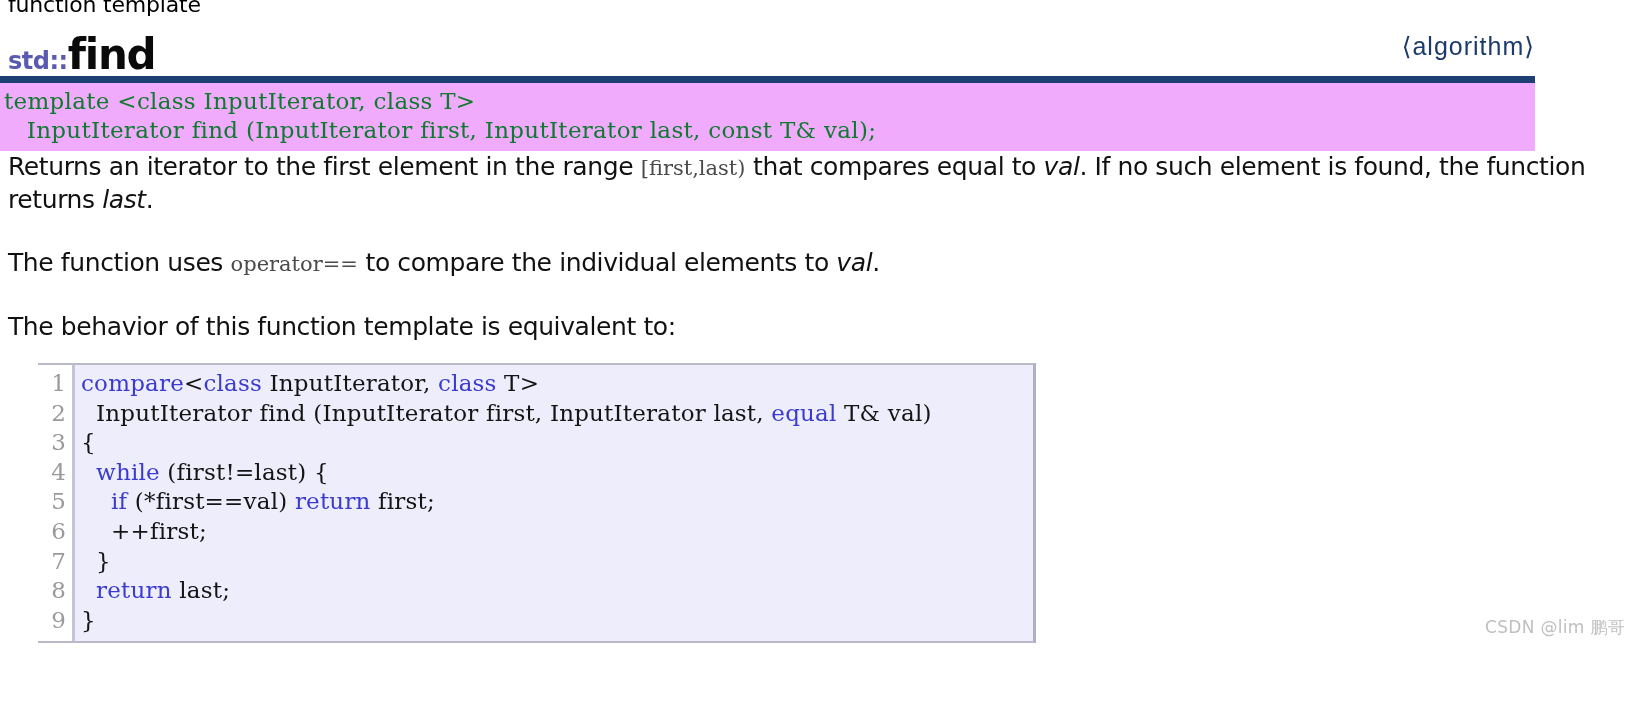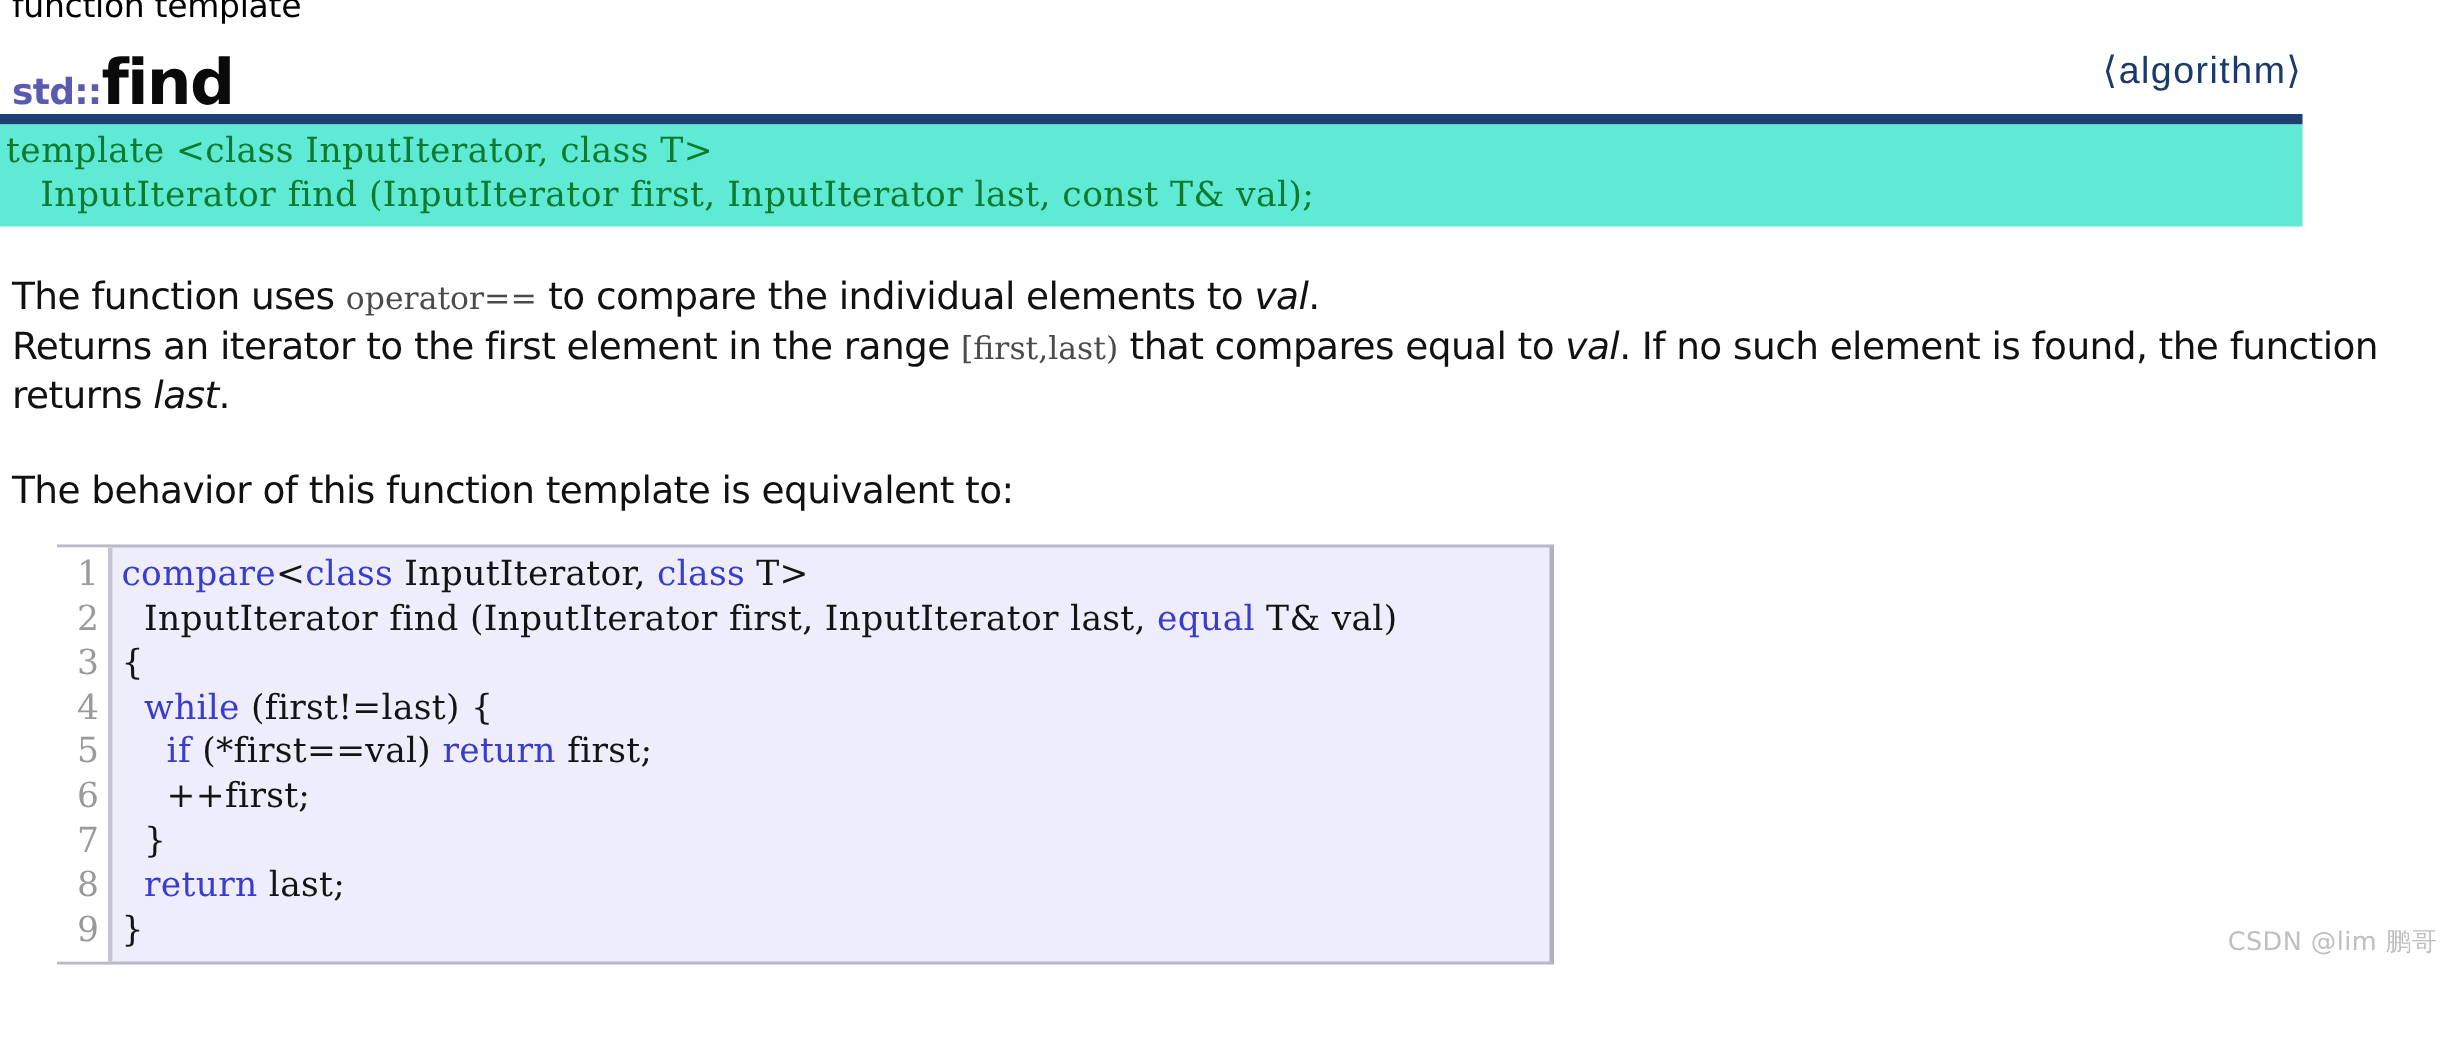--- a/index.html
+++ b/index.html
@@ -74,21 +74,21 @@
   .hrule {
     width: 1535px;
     height: 7px;
     background: #1d3f72;
     margin-left: 0;
   }
 
   
   .signature {
     width: 1535px;
-    background: #5eead4;
+    background: #f0abfc;
     padding: 4px 0 6px 4px;
     box-sizing: border-box;
     font-family: "DejaVu Serif", serif;
     font-size: 23px;
     line-height: 29px;
     color: #0e7a2e;
     white-space: pre;
     letter-spacing: 0.3px;
   }
 
@@ -187,23 +187,23 @@
   </div>
 
   <div class="hrule"></div>
 
   <div class="signature"><span>template &lt;class InputIterator, class T&gt;</span>
 <span>   InputIterator find (InputIterator first, InputIterator last, const T&amp; val);</span></div>
 
   <div class="content">
 
 
+    <p class="para"><span>Returns an iterator to the first element in the range </span><span class="mono">[first,last)</span><span> that compares equal to </span><span class="ital">val</span><span>. If no such element is found, the function returns </span><span class="ital">last</span><span>.</span></p>
+
     <p class="para spaced"><span>The function uses </span><span class="mono">operator==</span><span> to compare the individual elements to </span><span class="ital">val</span><span>.</span></p>
-
-    <p class="para"><span>Returns an iterator to the first element in the range </span><span class="mono">[first,last)</span><span> that compares equal to </span><span class="ital">val</span><span>. If no such element is found, the function returns </span><span class="ital">last</span><span>.</span></p>
 
     <p class="para spaced">The behavior of this function template is equivalent to:</p>
 
     <div class="code-wrap">
       <div class="linenos">1
 2
 3
 4
 5
 6

